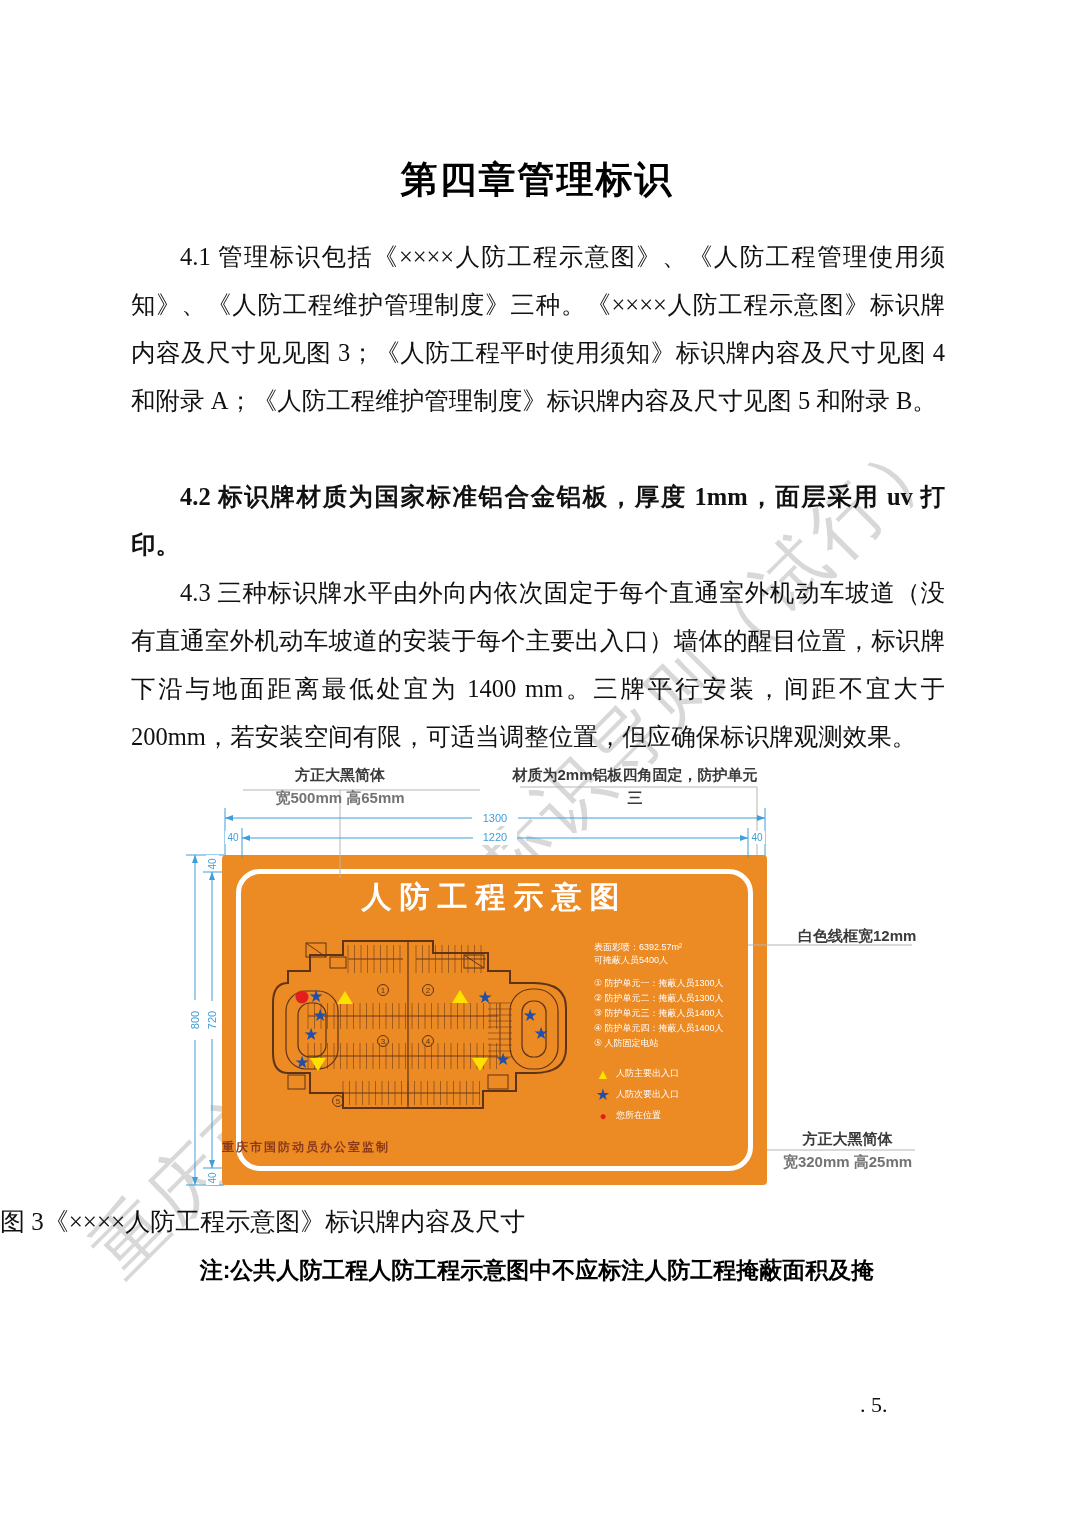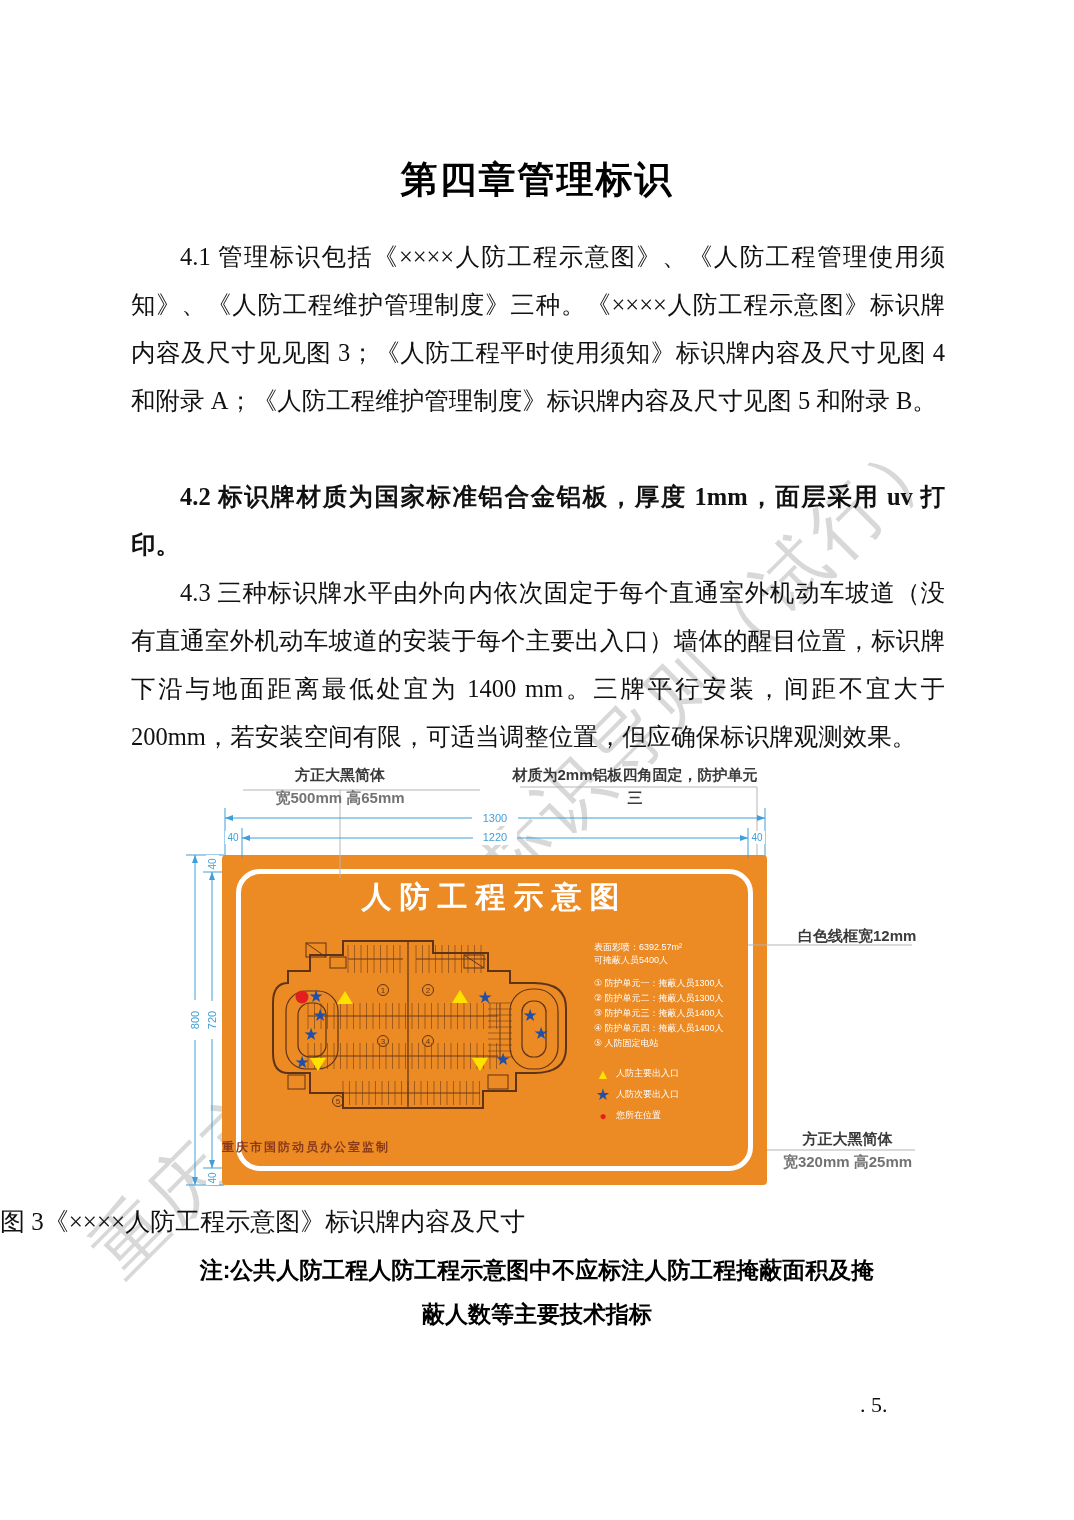--- a/index.html
+++ b/index.html
@@ -393,18 +393,17 @@
     <div class="anno" style="left:775px;top:367px;width:145px;">
       <div>方正大黑简体</div>
       <div class="sub">宽320mm  高25mm</div>
     </div>
   </div>
 
   <div class="caption">图 3《××××人防工程示意图》标识牌内容及尺寸</div>
 
   <div class="note">
     <div>注:公共人防工程人防工程示意图中不应标注人防工程掩蔽面积及掩</div>
-    <div>蔽人数等主要技术指标</div>
   </div>
 
   <div class="page-number">. 5.</div>
 
 </div>
 
 </body></html>

